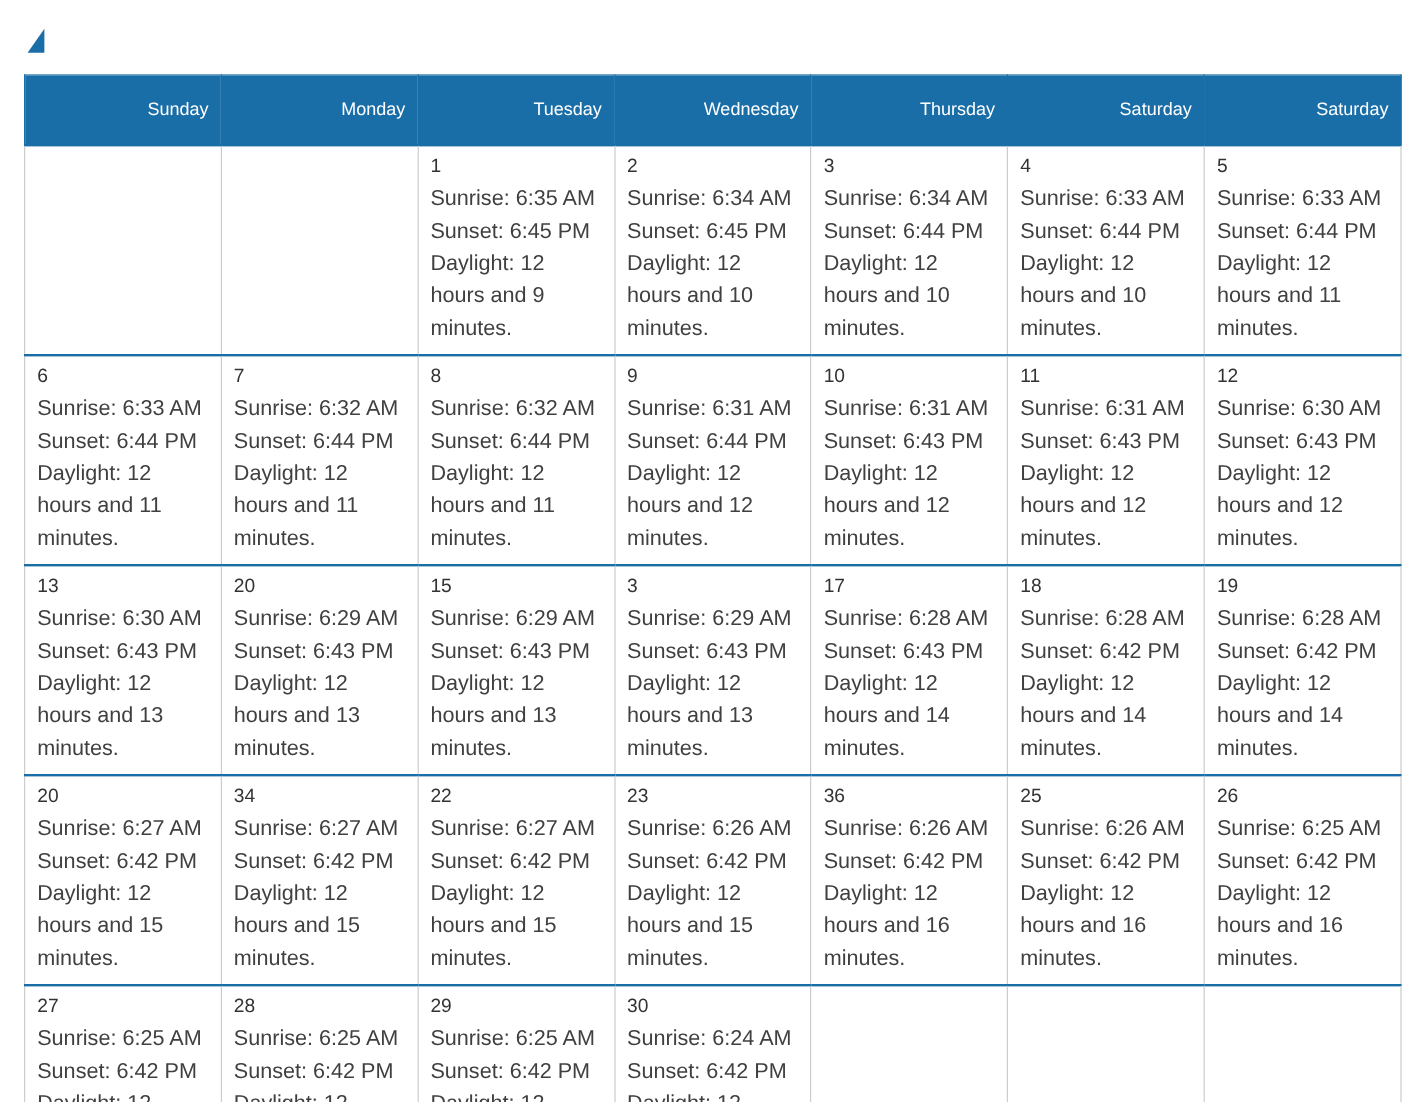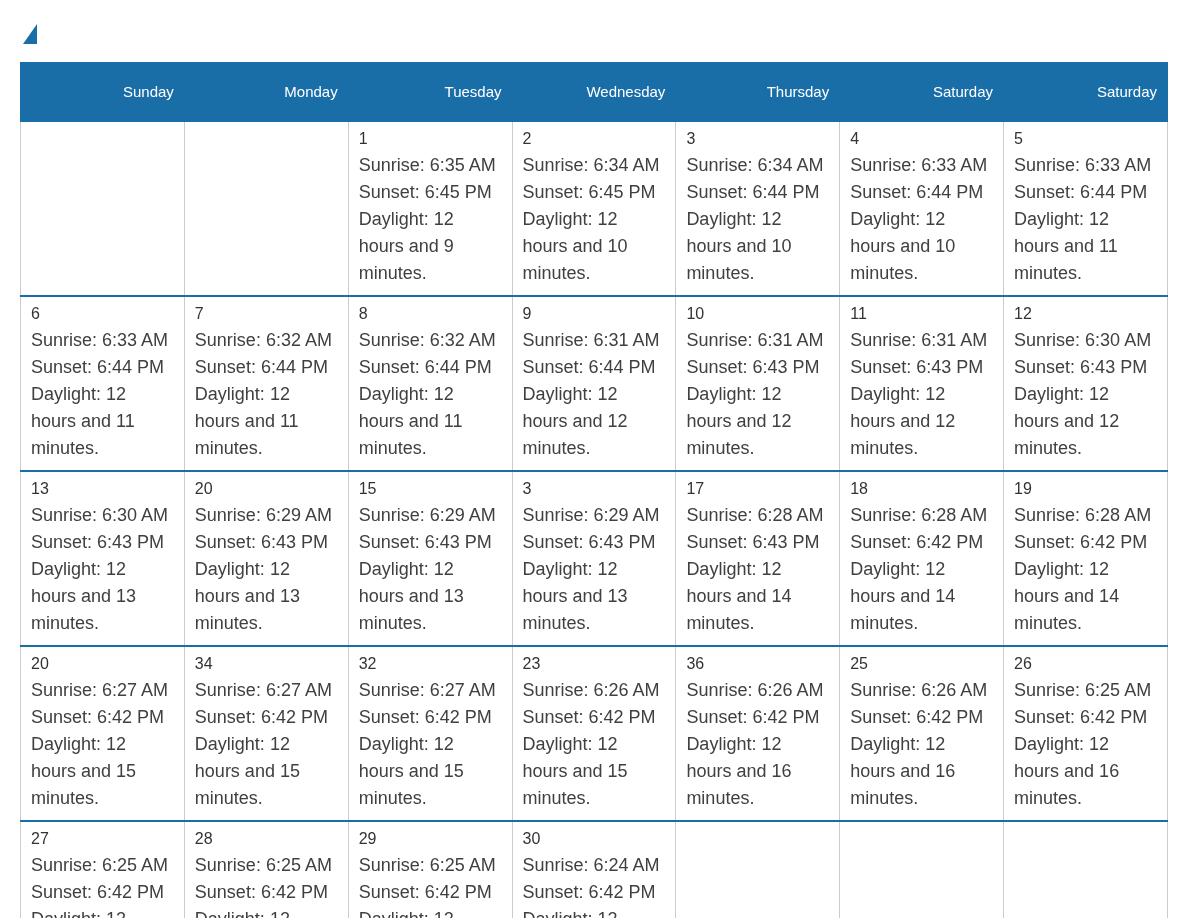--- a/index.html
+++ b/index.html
@@ -212,21 +212,21 @@
       <tr>
         <td>
           <span class="day-num">20</span>
           <div class="day-info">Sunrise: 6:27 AM<br>Sunset: 6:42 PM<br>Daylight: 12 hours and 15 minutes.</div>
         </td>
         <td>
           <span class="day-num">34</span>
           <div class="day-info">Sunrise: 6:27 AM<br>Sunset: 6:42 PM<br>Daylight: 12 hours and 15 minutes.</div>
         </td>
         <td>
-          <span class="day-num">32</span>
+          <span class="day-num">22</span>
           <div class="day-info">Sunrise: 6:27 AM<br>Sunset: 6:42 PM<br>Daylight: 12 hours and 15 minutes.</div>
         </td>
         <td>
           <span class="day-num">23</span>
           <div class="day-info">Sunrise: 6:26 AM<br>Sunset: 6:42 PM<br>Daylight: 12 hours and 15 minutes.</div>
         </td>
         <td>
           <span class="day-num">36</span>
           <div class="day-info">Sunrise: 6:26 AM<br>Sunset: 6:42 PM<br>Daylight: 12 hours and 16 minutes.</div>
         </td>

